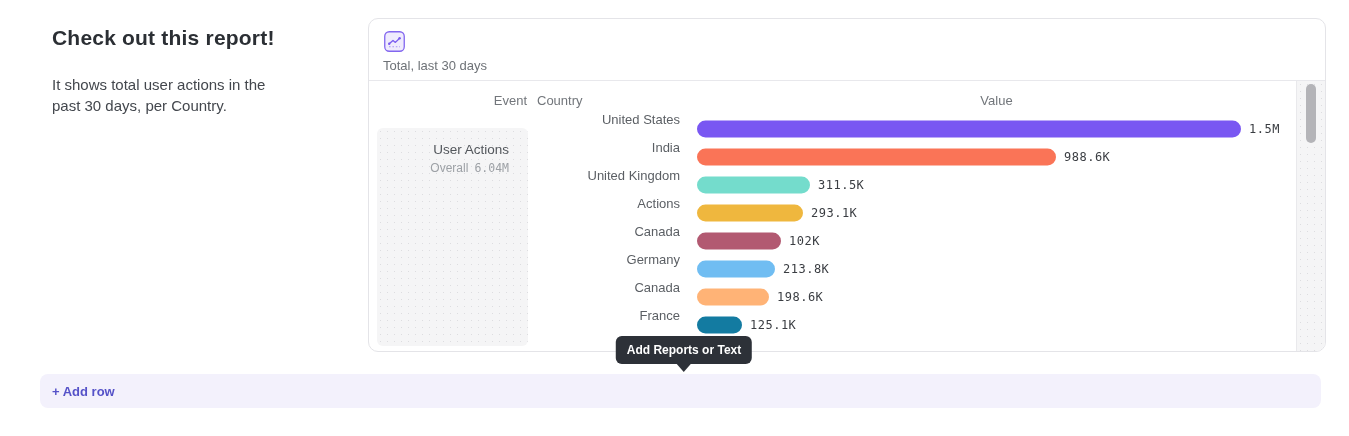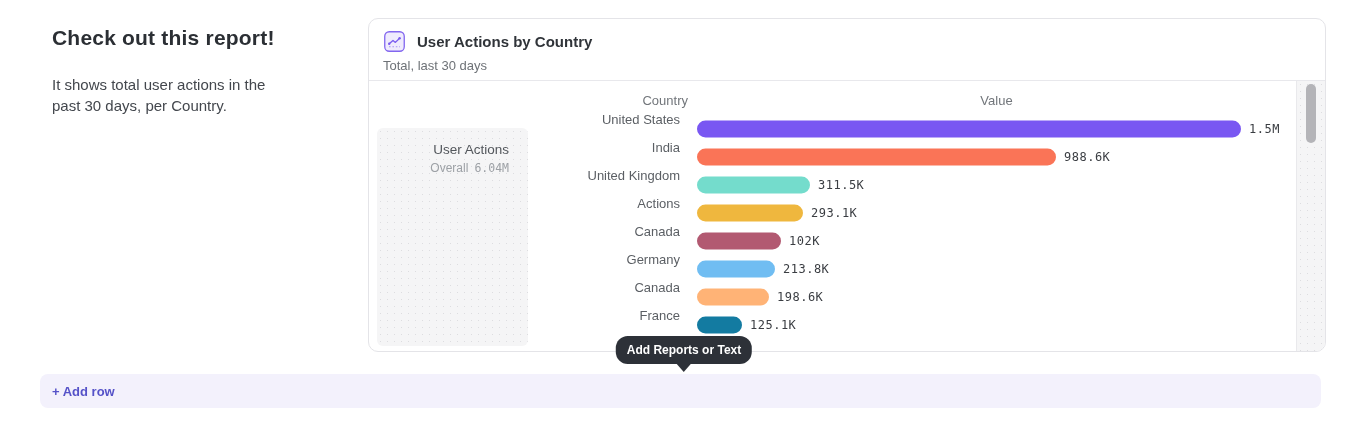--- a/index.html
+++ b/index.html
@@ -47,21 +47,21 @@
     border-top: 1px solid #e8e8ec;
     border-radius: 0 0 9px 9px;
     overflow: hidden;
   }
 
   .col-header {
     position: absolute; top: 12px; height: 16px;
     font-size: 13px; color: #72767b;
   }
   .col-header.event   { left: 8px;   width: 150px; text-align: right; }
-  .col-header.country { left: 168px; width: 151px; text-align: right; }
+  .col-header.country { left: 168px; width: 151px; }
   .col-header.value   { left: 328px; width: 599px; text-align: center; }
 
   .dotted {
     background-color: #f5f5f6;
     background-image: radial-gradient(#dddde0 0.8px, transparent 0.9px);
     background-size: 7px 7px;
   }
   .event-box {
     position: absolute; left: 8px; top: 47px; width: 151px; height: 218px;
     border-radius: 6px;
@@ -100,21 +100,21 @@
     position: absolute; left: 9px; top: 3px; width: 10px; height: 59px;
     background: #b4b4b8; border-radius: 5px;
   }
 
   
   .tooltip {
     position: absolute; left: 684px; top: 336px;
     transform: translateX(-50%);
     background: #2d3138; color: #ffffff;
     font-size: 12px; font-weight: 700;
-    padding: 7px 11px; border-radius: 12px;
+    padding: 7px 11px; border-radius: 6px;
     white-space: nowrap; z-index: 20;
   }
   .tooltip::after {
     content: ""; position: absolute; left: 50%; bottom: -8px;
     transform: translateX(-50%);
     border-left: 7px solid transparent; border-right: 7px solid transparent;
     border-top: 8px solid #2d3138;
   }
 
   
@@ -136,25 +136,25 @@
   <div class="card-header">
     <span class="chart-icon">
       <svg width="21" height="21" viewBox="0 0 21 21">
         <rect x="0.75" y="0.75" width="19.5" height="19.5" rx="4.5" fill="#efebfd" stroke="#8266ef" stroke-width="1.3"></rect>
         <polyline points="5.2,12.8 9,9.4 11.4,11.4 15.6,7.2" fill="none" stroke="#7a5cf0" stroke-width="1.3" stroke-linecap="round" stroke-linejoin="round"></polyline>
         <circle cx="5.2" cy="12.8" r="1.2" fill="#7a5cf0"></circle>
         <circle cx="15.6" cy="7.2" r="1.2" fill="#7a5cf0"></circle>
         <line x1="5" y1="15.8" x2="16" y2="15.8" stroke="#a795f5" stroke-width="1.1" stroke-dasharray="1.6 1.8"></line>
       </svg>
     </span>
-    <div class="card-title">User Actions by Country</div>
     <div class="card-subtitle">Total, last 30 days</div>
   </div>
 
   <div class="chart-region">
+    <div class="col-header event">Event</div>
     <div class="col-header country">Country</div>
     <div class="col-header value">Value</div>
 
     <div class="event-box dotted">
       <div class="event-name">User Actions</div>
       <div class="event-overall">
         <span>Overall</span><span class="ov-value">6.04M</span>
       </div>
     </div>
 

